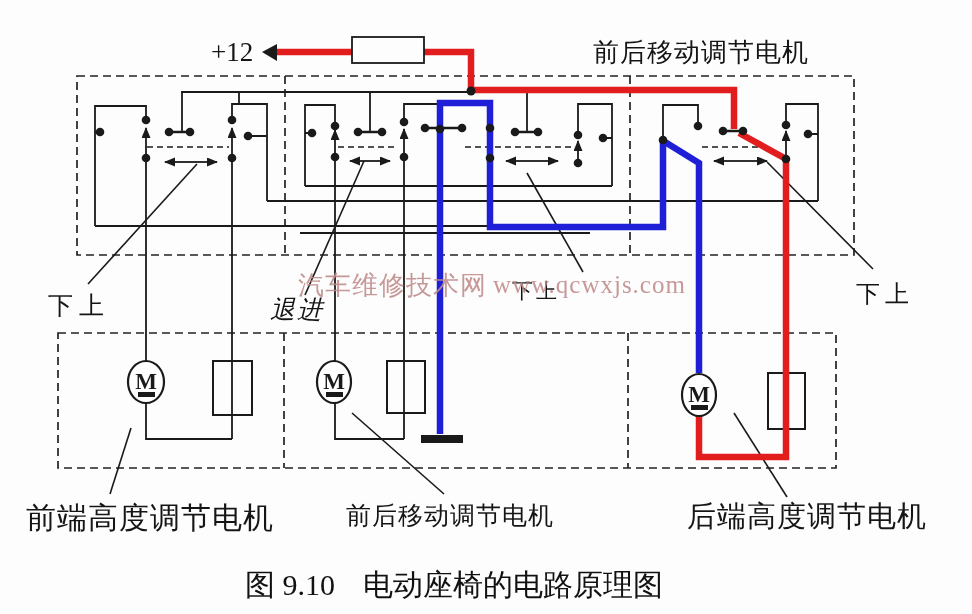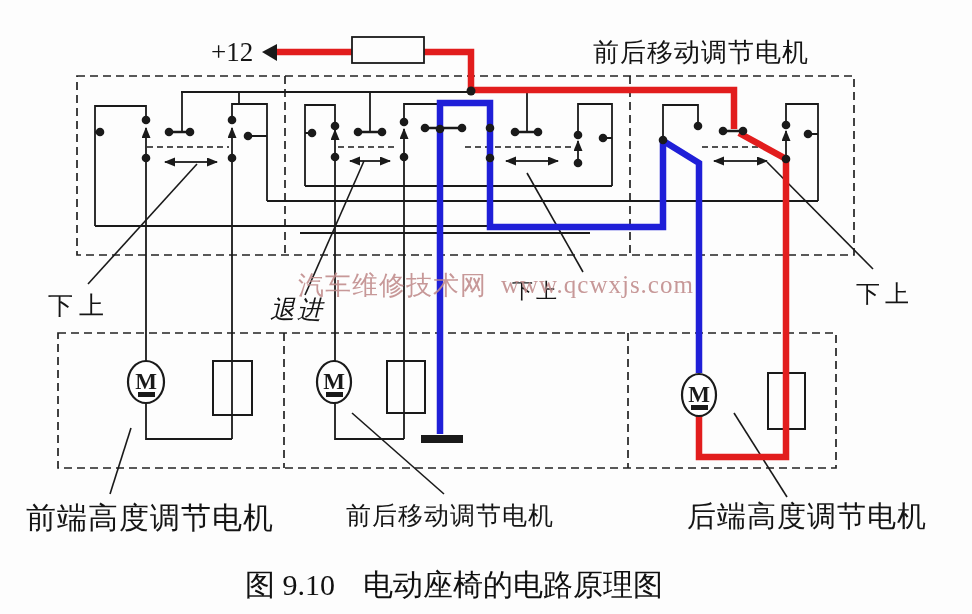--- a/index.html
+++ b/index.html
@@ -2,21 +2,21 @@
 <html><head>
 <meta charset="utf-8">
 <style>
   html,body{margin:0;padding:0;background:#e9e9e9;}
   .stage{
     position:relative;width:972px;height:614px;background:#fdfdfd;
     font-family:"Liberation Serif","DejaVu Serif",serif;overflow:hidden;
   }
   .stage svg{position:absolute;left:0;top:0;}
   .lbl{position:absolute;color:#151515;white-space:nowrap;line-height:1.1;}
-  .wm{position:absolute;top:268px;left:298px;display:flex;gap:14px;
+  .wm{position:absolute;top:268px;left:298px;display:flex;gap:6px;
       color:#c08b8b;opacity:.88;white-space:nowrap;}
   .wm .cn{font-size:26px;letter-spacing:1px;}
   .wm .url{font-size:25px;letter-spacing:1px;padding-top:3px;}
   .caption{position:absolute;left:245px;top:565px;font-size:30px;color:#111;text-align:center;}
   .caption .fig{margin-right:28px;}
 </style>
 </head>
 <body>
 
 <div class="stage">

